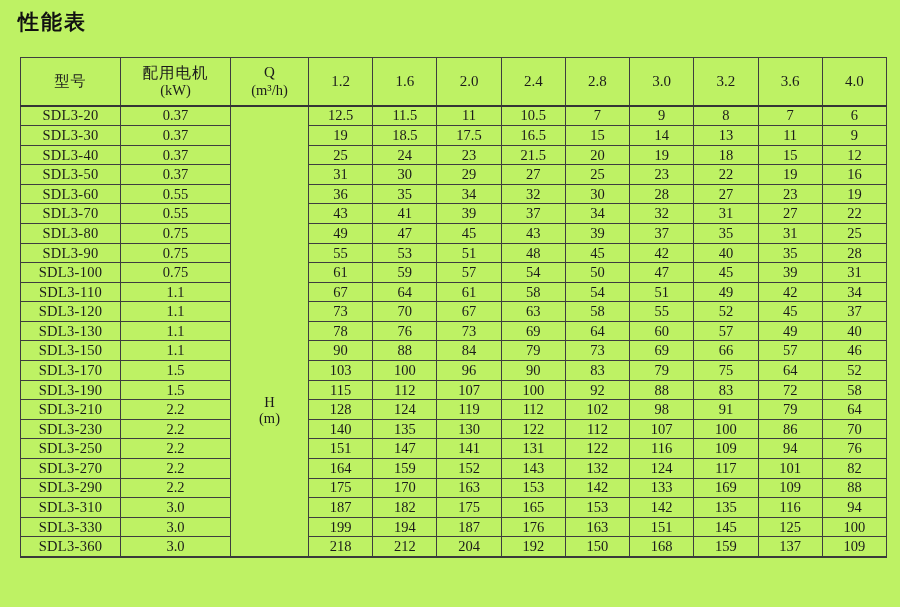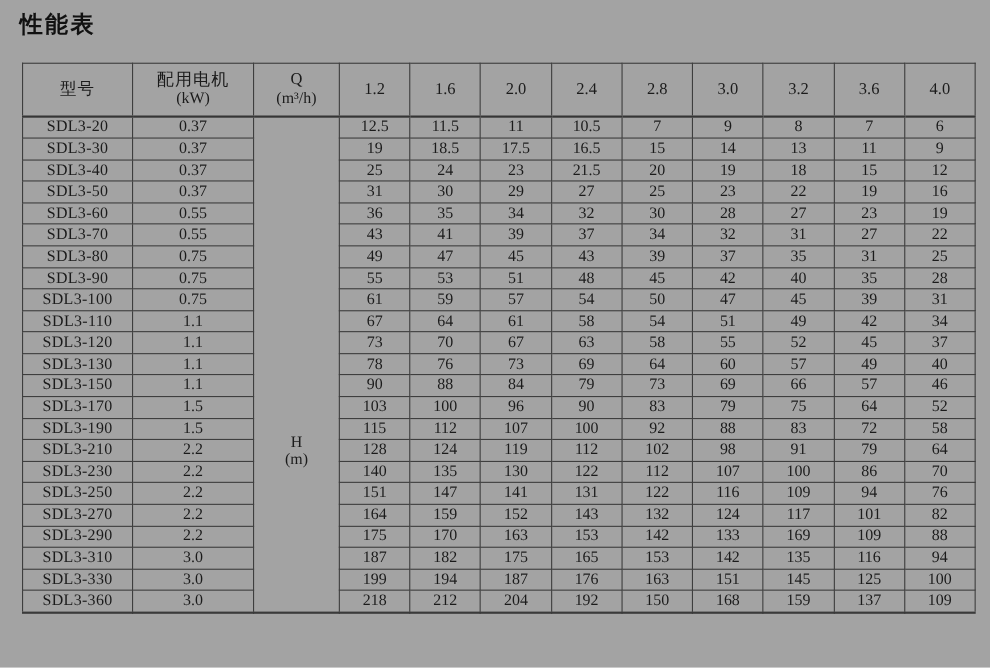--- a/index.html
+++ b/index.html
@@ -10,21 +10,21 @@
     height: 607px;
     overflow: hidden;
     font-family: "Liberation Serif", serif;
     color: #1d1d1d;
     position: relative;
   }
   .page {
     position: relative;
     width: 900px;
     height: 607px;
-    background: #a3a3a3;
+    background: #bef264;
   }
   .title {
     position: absolute;
     left: 18px;
     top: 8px;
     font-family: "Liberation Sans", sans-serif;
     font-weight: bold;
     font-size: 21px;
     letter-spacing: 2px;
     color: #111111;

